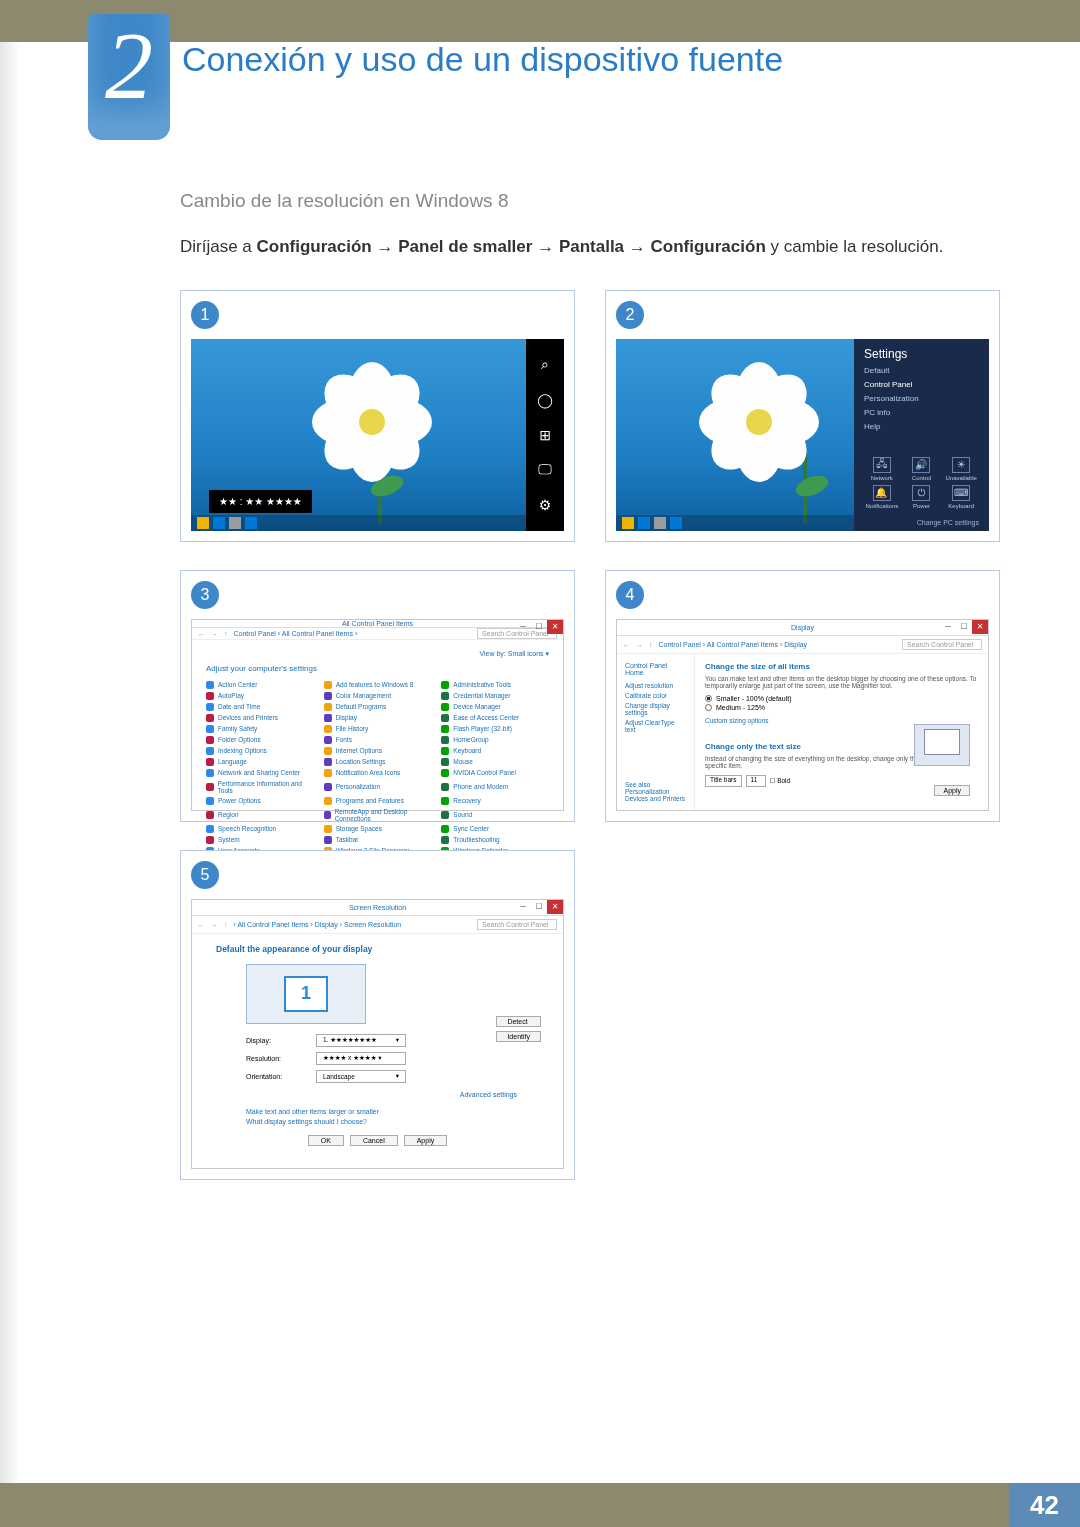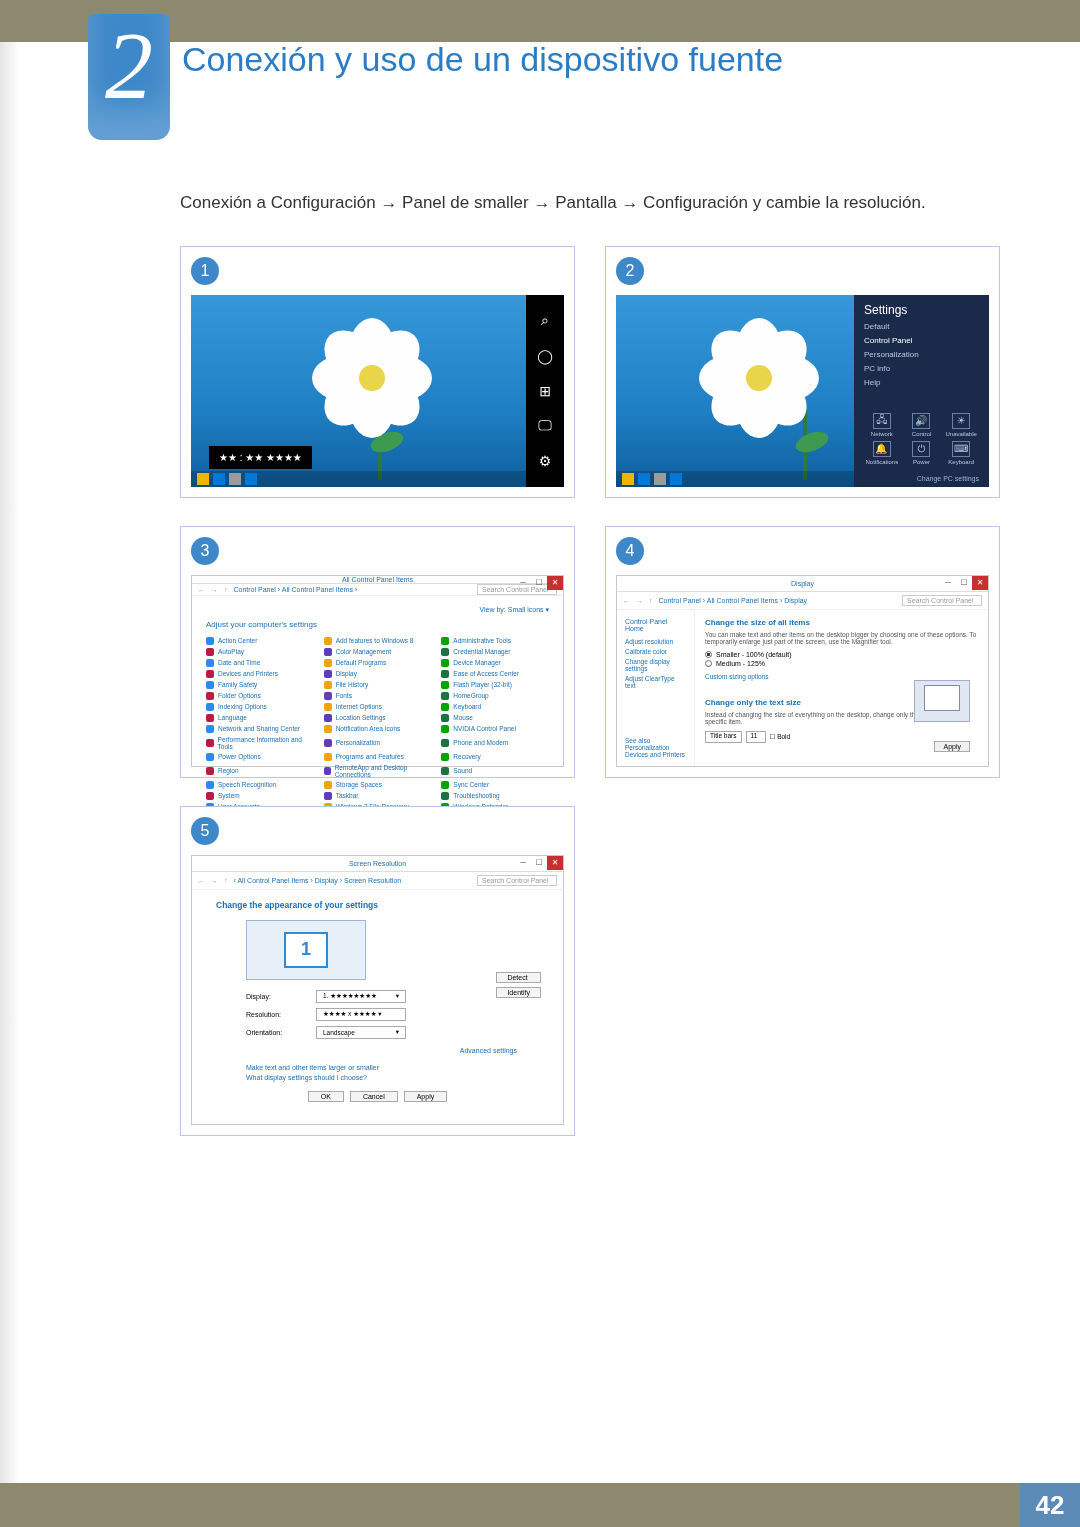--- a/index.html
+++ b/index.html
@@ -57,21 +57,21 @@
   .subtitle {
     color: #888;
     font-size: 19px;
     margin-bottom: 22px;
   }
   .instr {
     color: #333;
     font-size: 17px;
     line-height: 1.5;
   }
-  .instr b { font-weight: normal; }
+  .instr b { font-weight: bold; }
   .arrow { font-family: Arial; }
   .shots-grid {
     margin-top: 30px;
     display: grid;
     grid-template-columns: 1fr 1fr;
     gap: 28px 30px;
   }
   .shot-frame {
     border: 1px solid #b7c9e6;
     padding: 10px;
@@ -221,21 +221,21 @@
     align-items: center;
     justify-content: flex-end;
   }
   .footer-text {
     color: #fff;
     font-size: 18px;
   }
   .page-box {
     background: #5c8bb8;
     color: #fff;
-    width: 60px;
+    width: 71px;
     height: 44px;
     display:flex;align-items:center;justify-content:center;
     font-size: 26px;
     font-weight: bold;
     margin-left: 14px;
   }
   .side-gradient{position:absolute;left:0;top:42px;width:20px;bottom:44px;background:linear-gradient(90deg,#e5e5e5,transparent);}
   .cp-link .c1{background:#2d89ef;} .cp-link .c2{background:#f0a30a;} .cp-link .c3{background:#00a300;} .cp-link .c4{background:#b91d47;} .cp-link .c5{background:#603cba;} .cp-link .c6{background:#1e7145;}
 </style>
 </head>
@@ -245,22 +245,23 @@
 <div class="side-gradient"></div>
 
 <div class="chapter-block">
   <div class="chapter-badge">
     <span class="chapter-num">2</span>
   </div>
   <h1 class="chapter-title">Conexión y uso de un dispositivo fuente</h1>
 </div>
 
 <div class="content">
+  <div class="subtitle">Cambio de la resolución en Windows 8</div>
   <div class="instr">
-    <span>Conexión a </span>
+    <span>Diríjase a </span>
     <b>Configuración</b>
     <span class="arrow">→</span>
     <b>Panel de smaller</b>
     <span class="arrow">→</span>
     <b>Pantalla</b>
     <span class="arrow">→</span>
     <b>Configuración</b>
     <span> y cambie la resolución.</span>
   </div>
 
@@ -647,21 +648,21 @@
             </div>
         </div>
         <div class="cp-nav">
           <span class="arrw">←</span>
             <span class="arrw">→</span>
             <span class="arrw">↑</span>
           <span class="crumb">‹  All Control Panel Items  ›  Display  ›  Screen Resolution</span>
           <span class="search">Search Control Panel</span>
         </div>
         <div class="cp-body5" style="position:relative;">
-          <h5>Change the appearance of your settings</h5>
+          <h5>Default the appearance of your display</h5>
           <div class="monbox">
             <div class="moninner">1</div>
           </div>
           <div class="btns-right">
             <div class="b">Detect</div>
             <div class="b">Identify</div>
           </div>
           <div class="formrow">
             <span class="lbl">Display:</span>
             <div class="dd">

